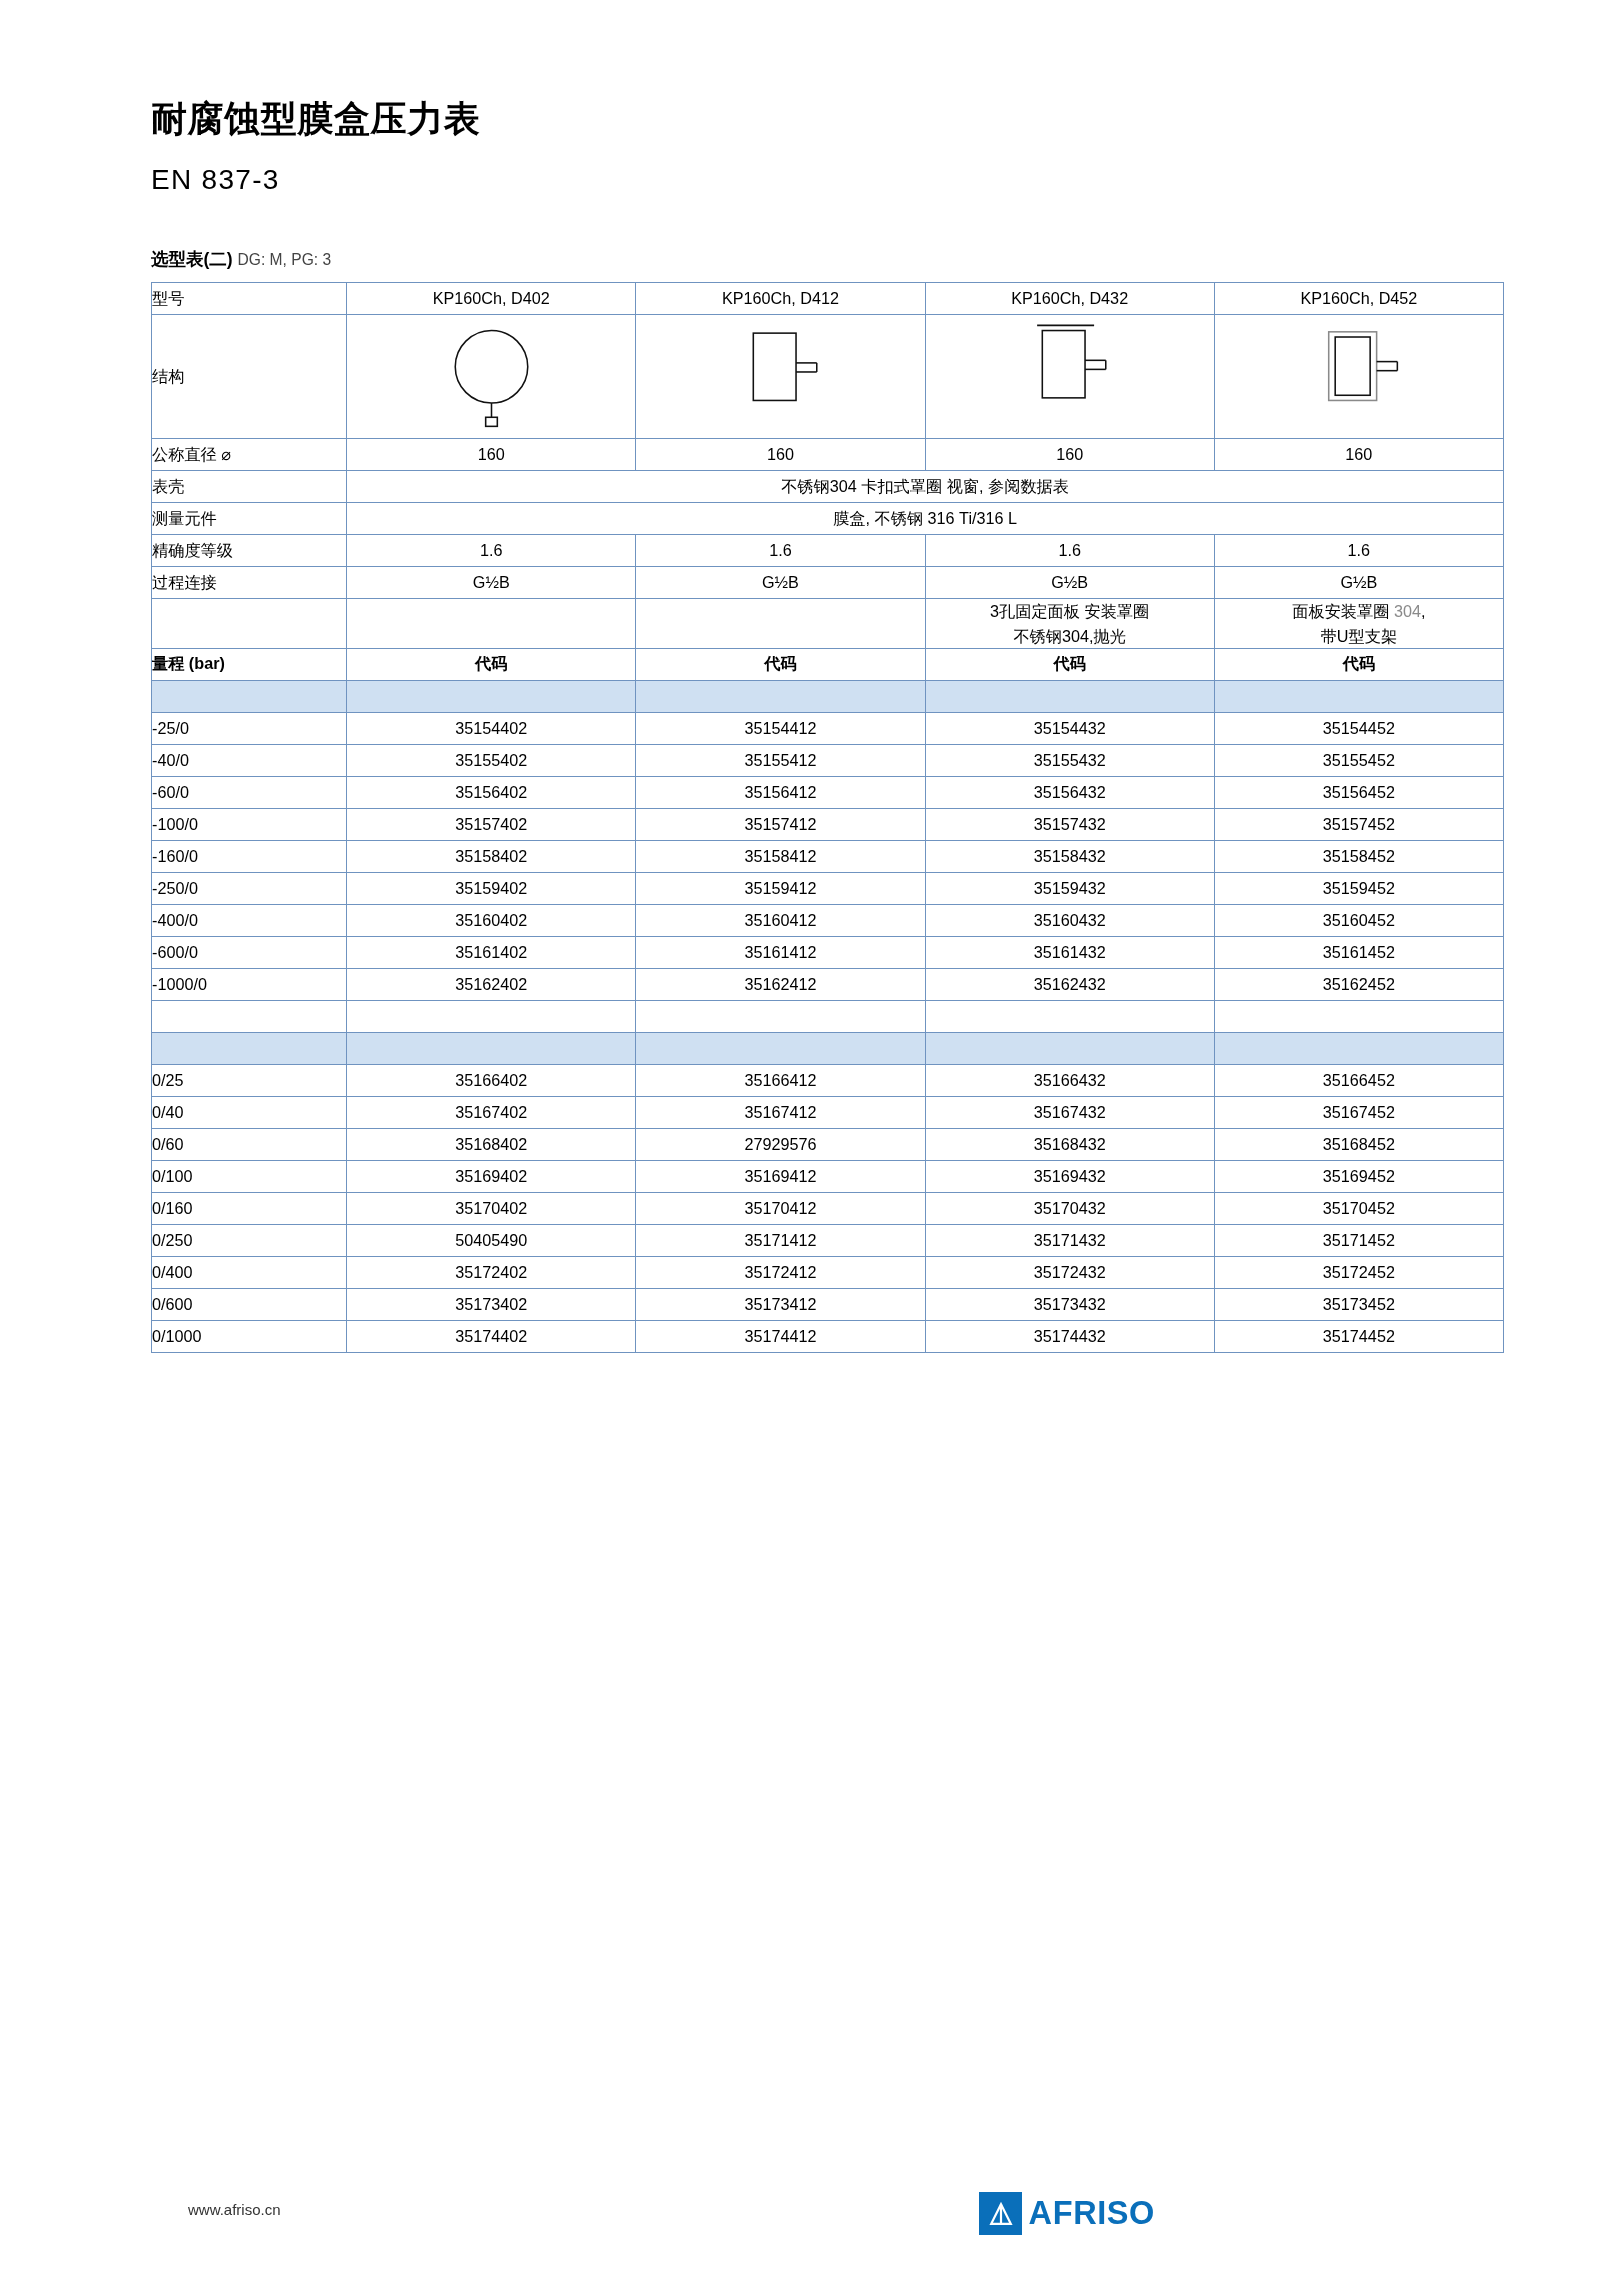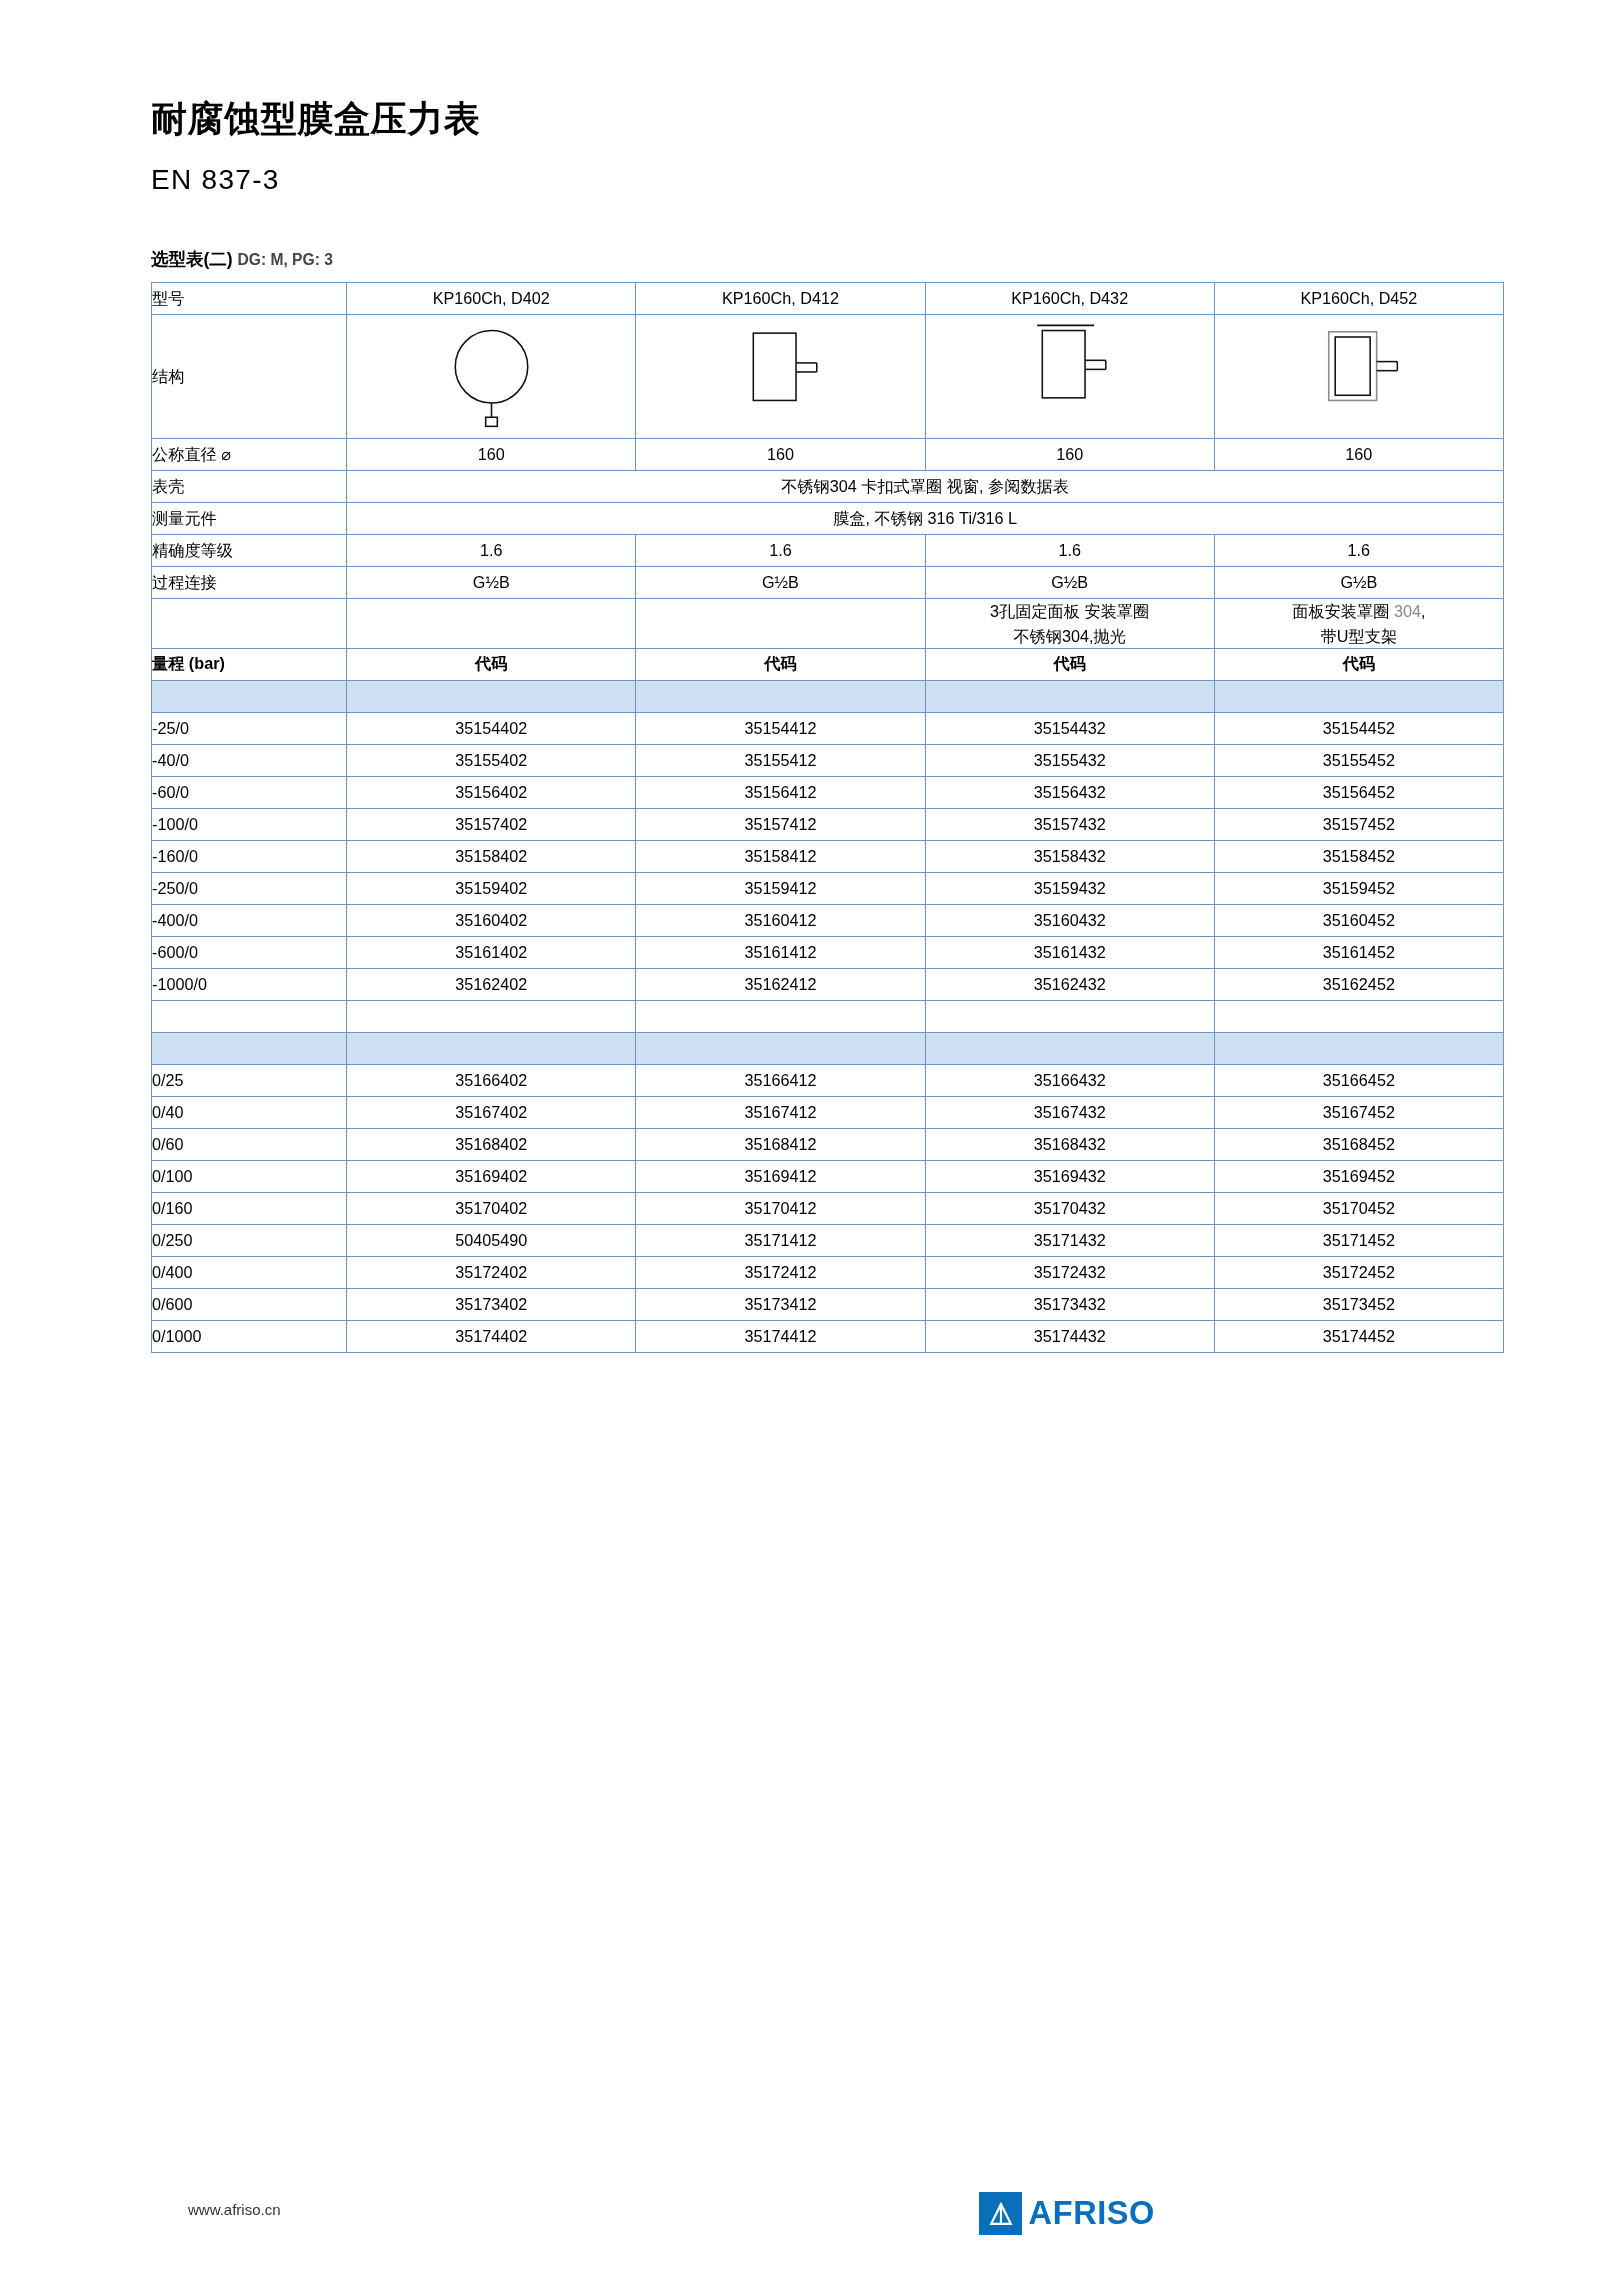--- a/index.html
+++ b/index.html
@@ -39,21 +39,21 @@
     font-size: 28px;
     margin-top: 23.4px;
     letter-spacing: 1.3px;
   }
   .section-label {
     margin-top: 51px;
     font-size: 17.5px;
     font-weight: bold;
   }
   .section-label .sub {
-    font-weight: bold;
+    font-weight: normal;
     font-size: 15.6px;
     color: #444;
   }
   table.spec {
     border-collapse: collapse;
     width: 1353px;
     margin-top: 11.7px;
     table-layout: fixed;
   }
   table.spec td {
@@ -363,21 +363,21 @@
         <tr class="data-row">
           <td class="cell-pad">0/40</td>
           <td class="cell-pad center">35167402</td>
           <td class="cell-pad center">35167412</td>
           <td class="cell-pad center">35167432</td>
           <td class="cell-pad center">35167452</td>
         </tr>
         <tr class="data-row">
           <td class="cell-pad">0/60</td>
           <td class="cell-pad center">35168402</td>
-          <td class="cell-pad center">35168412</td>
+          <td class="cell-pad center">27929576</td>
           <td class="cell-pad center">35168432</td>
           <td class="cell-pad center">35168452</td>
         </tr>
         <tr class="data-row">
           <td class="cell-pad">0/100</td>
           <td class="cell-pad center">35169402</td>
           <td class="cell-pad center">35169412</td>
           <td class="cell-pad center">35169432</td>
           <td class="cell-pad center">35169452</td>
         </tr>

